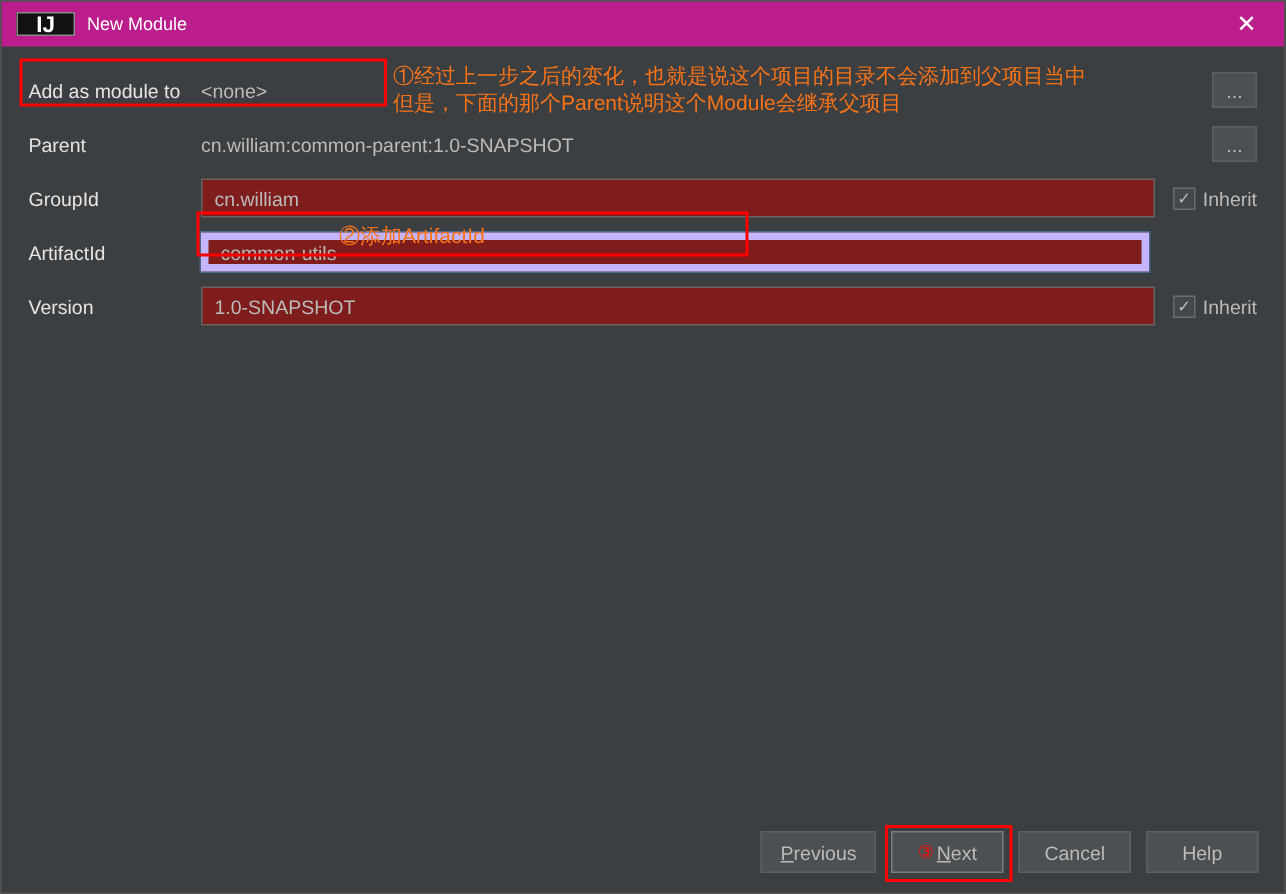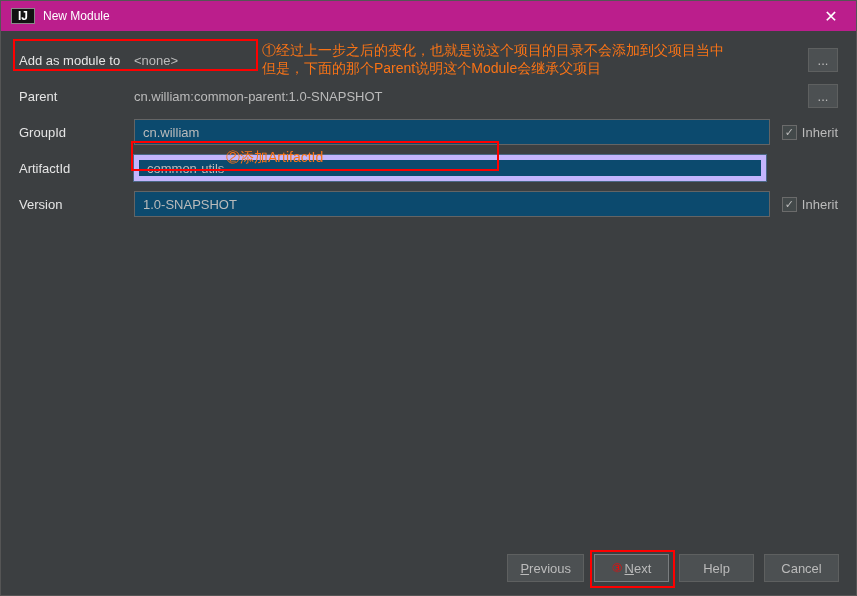--- a/index.html
+++ b/index.html
@@ -15,24 +15,24 @@
   }
   .titlebar {
     height: 30px;
     background: #bb1e8c;
     display: flex;
     align-items: center;
     padding: 0 10px;
     color: #fff;
   }
   .titlebar .app-icon {
-    width: 24px; height: 16px;
+    width: 39px; height: 16px;
     background: #111;
     color: #fff;
-    font-size: 12px;
+    font-size: 15px;
     font-weight: bold;
     display: flex;
     align-items: center;
     justify-content: center;
     margin-right: 8px;
     border: 1px solid #888;
   }
   .titlebar .title { flex: 1; font-size: 12px; }
   .titlebar .close {
     width: 30px;
@@ -54,21 +54,21 @@
     width: 115px;
     color: #e5e5e5;
   }
   .value {
     flex: 1;
     color: #bbbbbb;
   }
   .input {
     flex: 1;
     height: 26px;
-    background: #0c4a6e;
+    background: #7f1d1d;
     border: 1px solid #646464;
     color: #bbbbbb;
     padding: 0 8px;
     font-family: inherit;
     font-size: 13px;
     outline: none;
   }
   .input.focused {
     border: 5px solid #c4b5fd;
     box-shadow: 0 0 0 1px #4a6785;
@@ -221,15 +221,15 @@
 
 </div>
 
 <div class="footer">
   <div class="btn"><span class="ul">P</span>revious</div>
   <div class="btn primary next-wrap">
     <span class="circled">③</span>
     <span style="font-weight:normal;"><span class="ul">N</span>ext</span>
     <div class="redbox3" style="left:-5px; top:-5px; width:85px; height:38px;"></div>
   </div>
+  <div class="btn">Cancel</div>
   <div class="btn">Help</div>
-  <div class="btn">Cancel</div>
 </div>
 
 </body></html>

